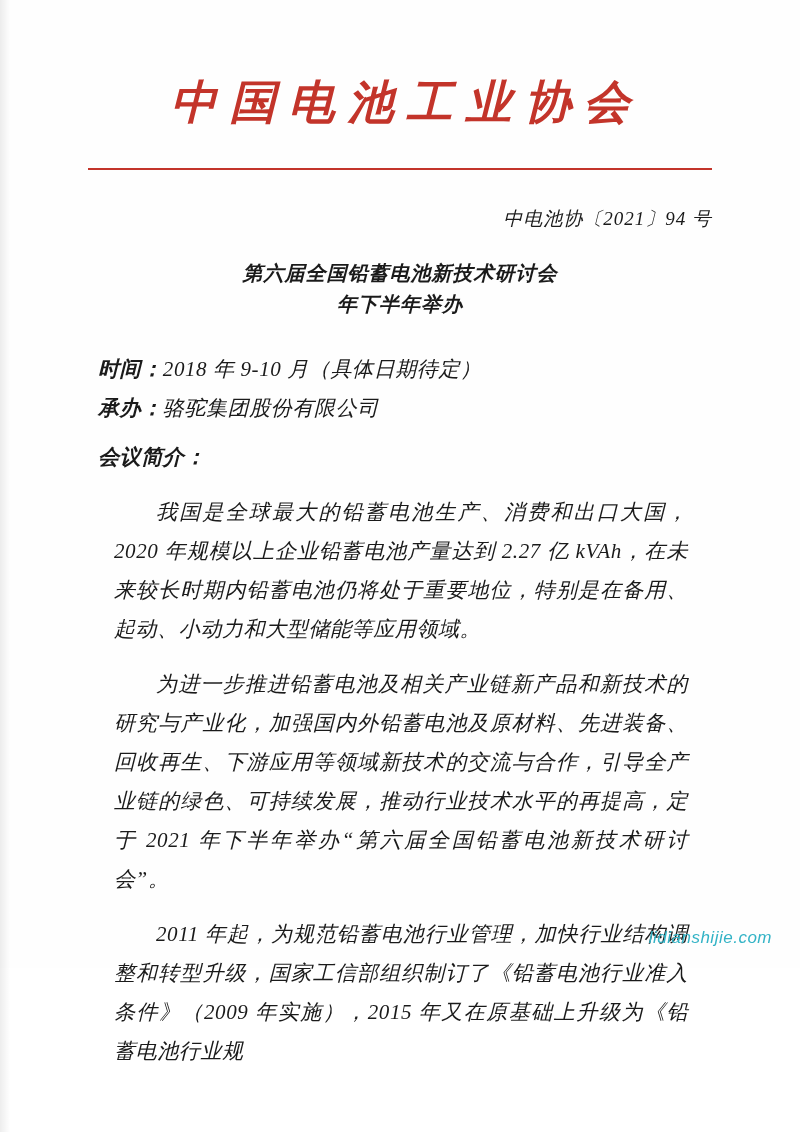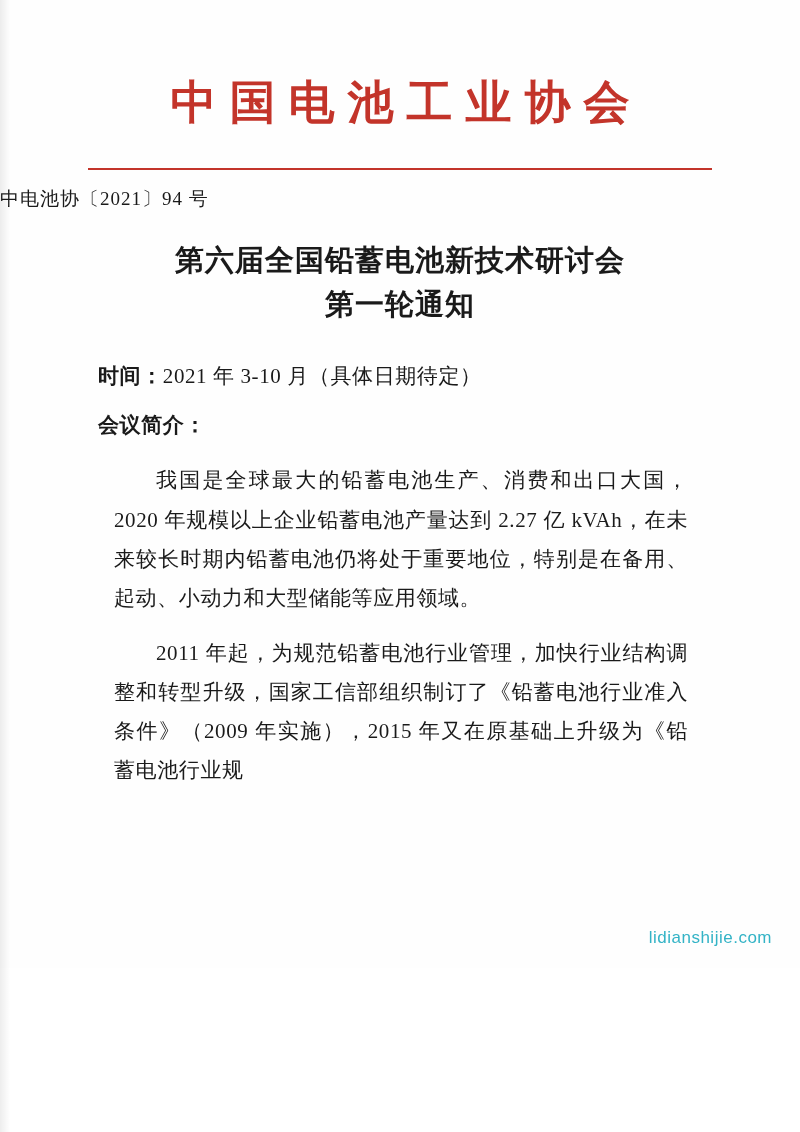--- a/index.html
+++ b/index.html
@@ -14,20 +14,21 @@
     color: #1a1a1a;
     position: relative;
     overflow: hidden;
   }
   .page {
     position: relative;
     width: 800px;
     height: 968px;
     background: #fefefe;
     box-sizing: border-box;
+    font-style: italic;
   }
   .letterhead {
     text-align: center;
     padding-top: 74px;
   }
   .letterhead-title {
     color: #c3342a;
     font-size: 46px;
     font-weight: bold;
     letter-spacing: 13px;
@@ -36,28 +37,29 @@
     line-height: 1.25;
     white-space: nowrap;
   }
   .rule {
     margin: 36px auto 0 auto;
     width: 624px;
     height: 2px;
     background: #c3342a;
   }
   .doc-number {
-    margin: 16px 88px 0 0;
+    margin: 36px 88px 0 0;
+    text-align: right;
     font-size: 19px;
     letter-spacing: 1px;
   }
   .doc-title {
     margin-top: 26px;
     text-align: center;
-    font-size: 29px;
+    font-size: 20px;
     font-weight: bold;
     line-height: 1.55;
     letter-spacing: 1px;
   }
   .body-block {
     margin: 30px 96px 0 98px;
     font-size: 21px;
     line-height: 1.86;
     letter-spacing: 0.6px;
   }
@@ -110,31 +112,35 @@
 
   <div class="letterhead">
     <div class="letterhead-title">中国电池工业协会</div>
     <div class="rule"></div>
   </div>
 
   <div class="doc-number">中电池协〔2021〕94 号</div>
 
   <div class="doc-title">
     <div>第六届全国铅蓄电池新技术研讨会</div>
-    <div>第一轮通知</div>
+    <div>年下半年举办</div>
   </div>
 
   <div class="body-block">
 
     <div class="meta-line">
-      <span class="meta-label">时间：</span><span class="meta-value">2021 年 3-10 月（具体日期待定）</span>
+      <span class="meta-label">时间：</span><span class="meta-value">2018 年 9-10 月（具体日期待定）</span>
+    </div>
+    <div class="meta-line">
+      <span class="meta-label">承办：</span><span class="meta-value">骆驼集团股份有限公司</span>
     </div>
 
     <div class="section-head">会议简介：</div>
 
     <p class="para">我国是全球最大的铅蓄电池生产、消费和出口大国，2020 年规模以上企业铅蓄电池产量达到 2.27 亿 kVAh，在未来较长时期内铅蓄电池仍将处于重要地位，特别是在备用、起动、小动力和大型储能等应用领域。</p>
+    <p class="para">为进一步推进铅蓄电池及相关产业链新产品和新技术的研究与产业化，加强国内外铅蓄电池及原材料、先进装备、回收再生、下游应用等领域新技术的交流与合作，引导全产业链的绿色、可持续发展，推动行业技术水平的再提高，定于 2021 年下半年举办“第六届全国铅蓄电池新技术研讨会”。</p>
     <p class="para">2011 年起，为规范铅蓄电池行业管理，加快行业结构调整和转型升级，国家工信部组织制订了《铅蓄电池行业准入条件》（2009 年实施），2015 年又在原基础上升级为《铅蓄电池行业规</p>
 
   </div>
 
   <div class="watermark">lidianshijie.com</div>
 
 </div>
 
 </body></html>

